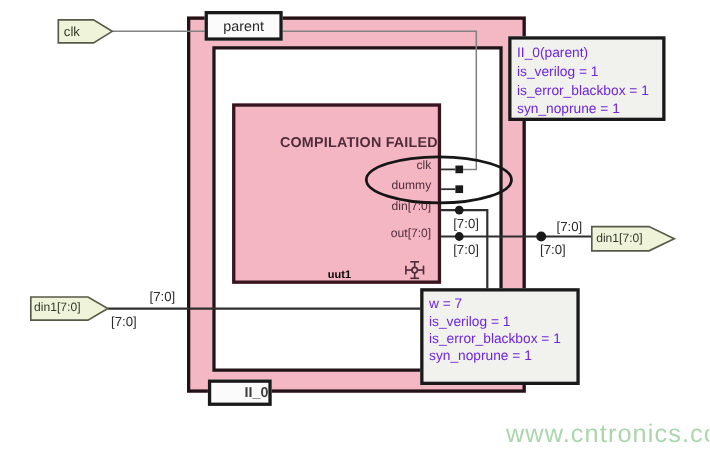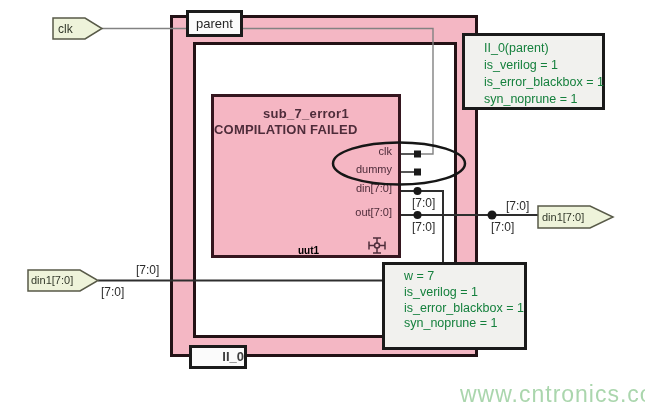--- a/index.html
+++ b/index.html
@@ -15,32 +15,32 @@
   }
   .inner-rect{
     left:193px;top:42px;width:264px;height:296px;
     background:#ffffff;border:3px solid #231216;box-sizing:border-box;z-index:2;
   }
   .sub-block{
     left:211px;top:94px;width:190px;height:164px;
     background:#f5b6c3;border:3px solid #35161f;box-sizing:border-box;z-index:3;
   }
   .sub-title{left:0;right:0;top:9px;text-align:center;font-size:13px;font-weight:700;color:#4e2c3a;letter-spacing:.3px;}
-  .sub-status{left:0;right:0;top:25px;text-align:left;font-size:13px;font-weight:700;color:#4e2c3a;letter-spacing:.2px;}
+  .sub-status{left:0;right:0;top:25px;text-align:right;font-size:13px;font-weight:700;color:#4e2c3a;letter-spacing:.2px;}
   .sub-port{right:6px;font-size:11px;color:#4e2c3a;text-align:right;}
   .sub-inst{left:84px;top:148px;font-size:10px;font-weight:700;color:#000000;}
   
   .name-tag{
     background:#fbfbfb;border:3px solid #1a1a1a;box-sizing:border-box;
     text-align:center;font-size:13px;color:#262626;line-height:21px;z-index:6;
   }
   
   .anno{
     background:#f1f1ee;border:3px solid #1a1a1a;box-sizing:border-box;
-    color:#15803d;font-size:12.5px;padding:4px 19px;z-index:6;line-height:17px;
+    color:#6d28d9;font-size:12.5px;padding:4px 5px;z-index:6;line-height:17px;
     white-space:nowrap;
   }
   .busl{font-size:12px;color:#2b2b2b;z-index:7;}
   .port-text{font-size:11px;color:#33392b;z-index:7;}
   #netlayer{left:0;top:0;z-index:4;pointer-events:none;}
   .caption{
     left:48px;top:389px;font-size:13px;color:#4d4d4d;z-index:8;letter-spacing:.5px;
   }
   .watermark{
     left:460px;top:381px;font-size:23px;color:#9ccf9f;opacity:.85;z-index:9;
@@ -49,21 +49,20 @@
 </style>
 </head>
 <body>
 
 <div id="stage">
 
   <div class="abs parent-rect"></div>
   <div class="abs inner-rect"></div>
 
   <div class="abs sub-block">
-    <div class="abs sub-title">sub_7_error1</div>
     <div class="abs sub-status">COMPILATION FAILED</div>
     <div class="abs sub-port" style="top:48px;">clk</div>
     <div class="abs sub-port" style="top:66px;text-align:center;">dummy</div>
     <div class="abs sub-port" style="top:85px;">din[7:0]</div>
     <div class="abs sub-port" style="top:109px;">out[7:0]</div>
     <div class="abs sub-inst">uut1</div>
   </div>
 
   <svg id="netlayer" class="abs" width="645" height="419" viewBox="0 0 645 419">
 
@@ -103,21 +102,21 @@
   <div class="abs port-text" style="left:31px;top:274px;">din1[7:0]</div>
   <div class="abs port-text" style="left:542px;top:211px;">din1[7:0]</div>
 
   <div class="abs busl" style="left:136px;top:263px;">[7:0]</div>
   <div class="abs busl" style="left:101px;top:285px;">[7:0]</div>
   <div class="abs busl" style="left:412px;top:196px;">[7:0]</div>
   <div class="abs busl" style="left:412px;top:220px;">[7:0]</div>
   <div class="abs busl" style="left:506px;top:199px;">[7:0]</div>
   <div class="abs busl" style="left:491px;top:220px;">[7:0]</div>
 
-  <div class="abs name-tag" style="left:186px;top:10px;width:57px;height:27px;">parent</div>
+  <div class="abs name-tag" style="left:186px;top:10px;width:71px;height:27px;">parent</div>
   <div class="abs name-tag" style="left:189px;top:345px;width:58px;height:24px;line-height:18px;color:#404040;font-weight:700;text-align:right;">II_0</div>
 
   <div class="abs anno" style="left:462px;top:33px;width:143px;height:77px;">
     <div>II_0(parent)</div>
     <div>is_verilog = 1</div>
     <div>is_error_blackbox = 1</div>
     <div>syn_noprune = 1</div>
   </div>
 
   <div class="abs anno" style="left:382px;top:262px;width:145px;height:88px;line-height:15.8px;">

